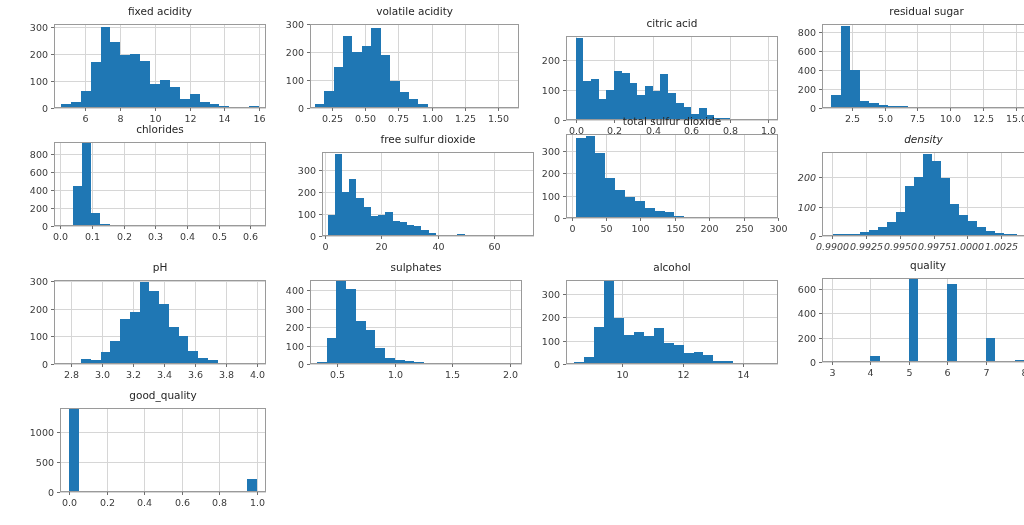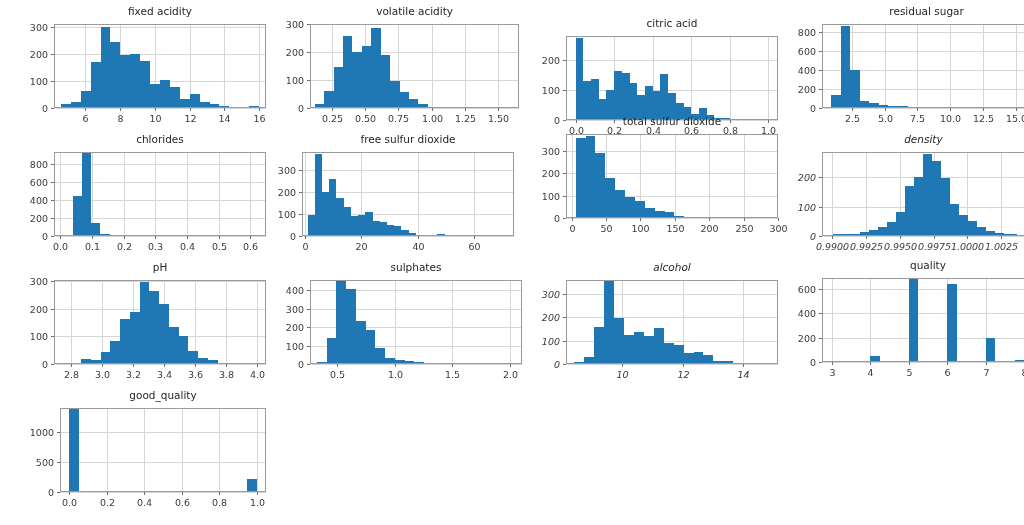--- a/index.html
+++ b/index.html
@@ -283,21 +283,21 @@
         <line x1="27" y1="87.5" x2="30" y2="87.5" class="tick-mark"></line>
         <text x="24" y="91" class="tick-label y">200</text>
         <line x1="27" y1="68.5" x2="30" y2="68.5" class="tick-mark"></line>
         <text x="24" y="72" class="tick-label y">400</text>
         <line x1="27" y1="49.5" x2="30" y2="49.5" class="tick-mark"></line>
         <text x="24" y="53" class="tick-label y">600</text>
         <line x1="27" y1="30.5" x2="30" y2="30.5" class="tick-mark"></line>
         <text x="24" y="34" class="tick-label y">800</text>
       </svg>
     </div>
-    <div class="subplot" style="left: 0px; top: 130px; width: 256px; height: 128px; text-align: center;">
+    <div class="subplot" style="left: 0px; top: 120px; width: 256px; height: 128px; text-align: center;">
       <svg width="256" height="128">
         <text x="136" y="13" class="ax-title">chlorides</text>
         <rect x="30" y="22" width="212" height="84" class="plot-bg"></rect>
         <line x1="36.5" y1="22" x2="36.5" y2="106" class="grid-line"></line>
         <line x1="68.5" y1="22" x2="68.5" y2="106" class="grid-line"></line>
         <line x1="100.5" y1="22" x2="100.5" y2="106" class="grid-line"></line>
         <line x1="131.5" y1="22" x2="131.5" y2="106" class="grid-line"></line>
         <line x1="163.5" y1="22" x2="163.5" y2="106" class="grid-line"></line>
         <line x1="195.5" y1="22" x2="195.5" y2="106" class="grid-line"></line>
         <line x1="226.5" y1="22" x2="226.5" y2="106" class="grid-line"></line>
@@ -341,21 +341,21 @@
         <line x1="27" y1="88.5" x2="30" y2="88.5" class="tick-mark"></line>
         <text x="24" y="92" class="tick-label y">200</text>
         <line x1="27" y1="70.5" x2="30" y2="70.5" class="tick-mark"></line>
         <text x="24" y="74" class="tick-label y">400</text>
         <line x1="27" y1="52.5" x2="30" y2="52.5" class="tick-mark"></line>
         <text x="24" y="56" class="tick-label y">600</text>
         <line x1="27" y1="34.5" x2="30" y2="34.5" class="tick-mark"></line>
         <text x="24" y="38" class="tick-label y">800</text>
       </svg>
     </div>
-    <div class="subplot" style="left: 248px; top: 130px; width: 256px; height: 128px;">
+    <div class="subplot" style="left: 268px; top: 130px; width: 256px; height: 128px;">
       <svg width="256" height="128">
         <text x="136" y="13" class="ax-title">free sulfur dioxide</text>
         <rect x="30" y="22" width="212" height="84" class="plot-bg"></rect>
         <line x1="33.5" y1="22" x2="33.5" y2="106" class="grid-line"></line>
         <line x1="89.5" y1="22" x2="89.5" y2="106" class="grid-line"></line>
         <line x1="146.5" y1="22" x2="146.5" y2="106" class="grid-line"></line>
         <line x1="202.5" y1="22" x2="202.5" y2="106" class="grid-line"></line>
         <line x1="30" y1="106.5" x2="242" y2="106.5" class="grid-line"></line>
         <line x1="30" y1="84.5" x2="242" y2="84.5" class="grid-line"></line>
         <line x1="30" y1="62.5" x2="242" y2="62.5" class="grid-line"></line>
@@ -619,21 +619,21 @@
         <line x1="27" y1="88.5" x2="30" y2="88.5" class="tick-mark"></line>
         <text x="24" y="92" class="tick-label y">100</text>
         <line x1="27" y1="69.5" x2="30" y2="69.5" class="tick-mark"></line>
         <text x="24" y="73" class="tick-label y">200</text>
         <line x1="27" y1="51.5" x2="30" y2="51.5" class="tick-mark"></line>
         <text x="24" y="55" class="tick-label y">300</text>
         <line x1="27" y1="32.5" x2="30" y2="32.5" class="tick-mark"></line>
         <text x="24" y="36" class="tick-label y">400</text>
       </svg>
     </div>
-    <div class="subplot" style="left: 512px; top: 258px; width: 256px; height: 128px; font-style: italic;">
+    <div class="subplot" style="left: 512px; top: 258px; width: 256px; height: 128px;">
       <svg width="256" height="128">
         <text x="136" y="13" class="ax-title">alcohol</text>
         <rect x="30" y="22" width="212" height="84" class="plot-bg"></rect>
         <line x1="86.5" y1="22" x2="86.5" y2="106" class="grid-line"></line>
         <line x1="147.5" y1="22" x2="147.5" y2="106" class="grid-line"></line>
         <line x1="207.5" y1="22" x2="207.5" y2="106" class="grid-line"></line>
         <line x1="30" y1="106.5" x2="242" y2="106.5" class="grid-line"></line>
         <line x1="30" y1="83.5" x2="242" y2="83.5" class="grid-line"></line>
         <line x1="30" y1="59.5" x2="242" y2="59.5" class="grid-line"></line>
         <line x1="30" y1="36.5" x2="242" y2="36.5" class="grid-line"></line>

